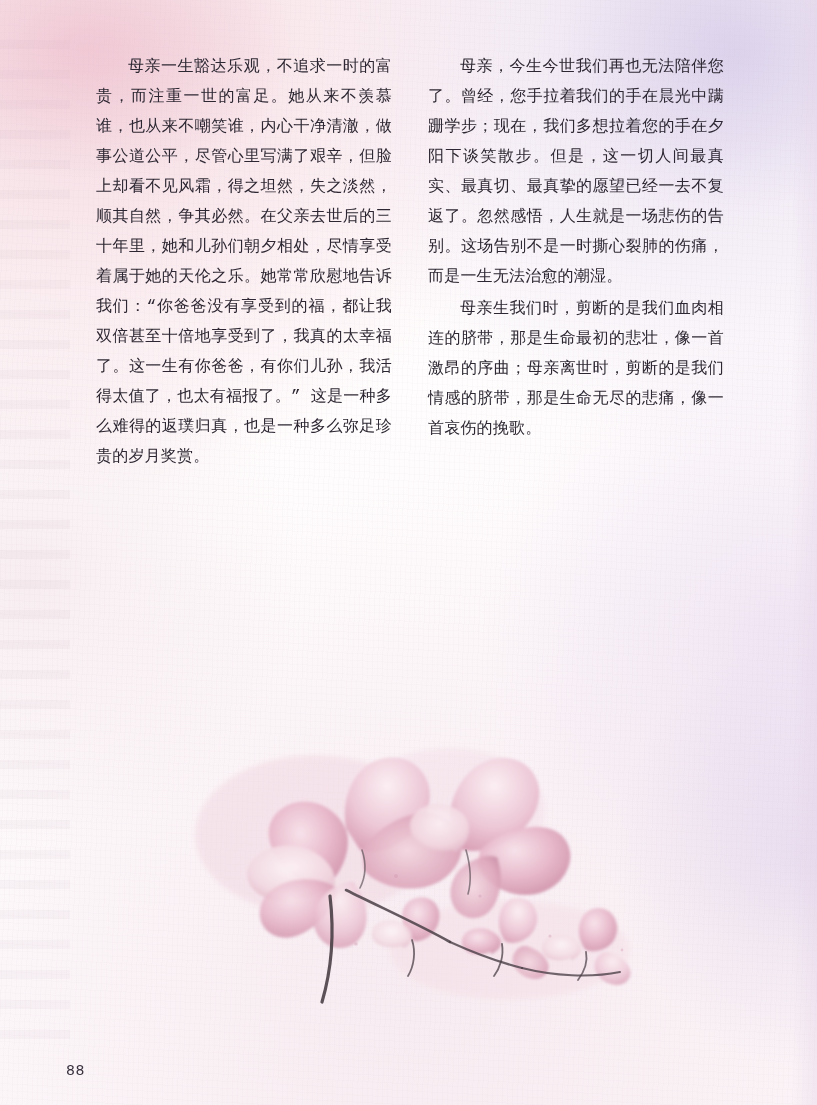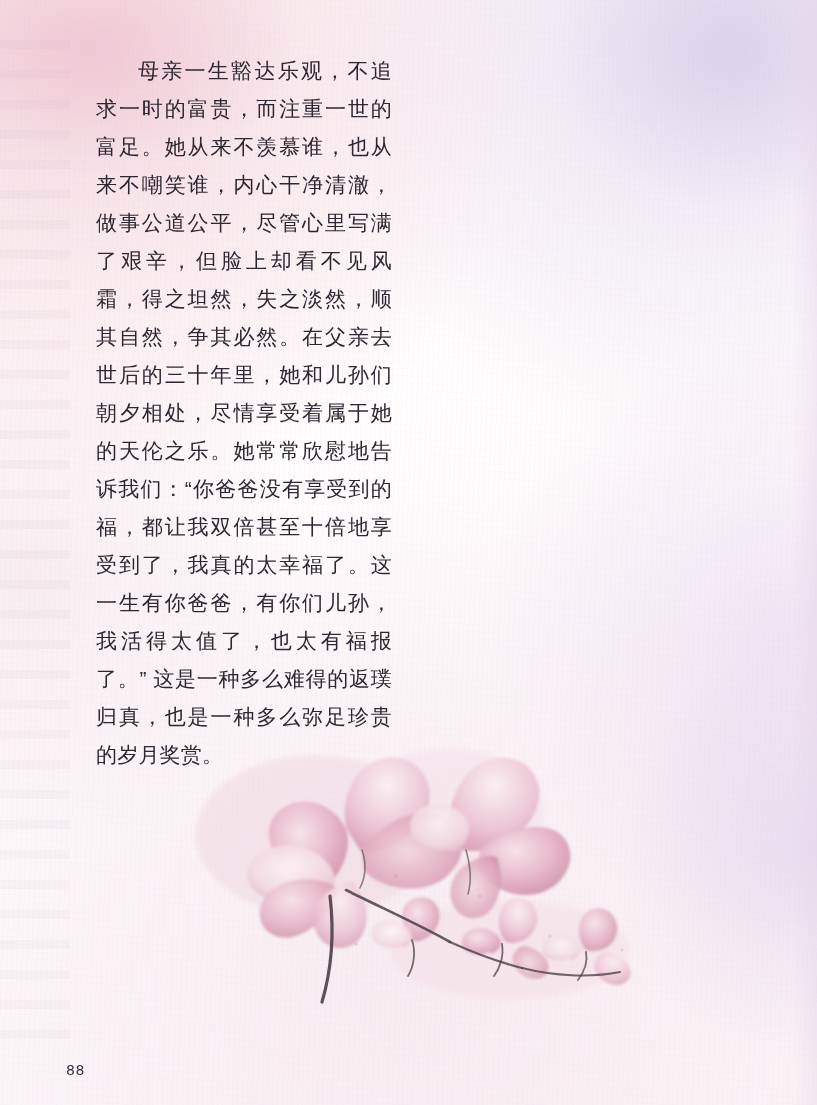--- a/index.html
+++ b/index.html
@@ -83,28 +83,28 @@
     top: 52px;
     width: 628px;
     display: flex;
     gap: 36px;
   }
   .column {
     width: 296px;
   }
   .para {
     margin: 0 0 2px 0;
-    font-size: 21px;
-    line-height: 38px;
+    font-size: 16px;
+    line-height: 30px;
     color: #2c2732;
     text-align: justify;
     text-justify: inter-character;
     letter-spacing: 0.2px;
     text-indent: 2em;
-    font-family: Liberation Sans, sans-serif;
+    font-family: Liberation Mono, monospace;
     font-weight: 500;
   }
 
   
   #illustration {
     position: absolute;
     left: 150px;
     top: 700px;
     width: 540px;
     height: 330px;
@@ -149,20 +149,22 @@
   <div id="corner-tint-br"></div>
   <div id="right-wash"></div>
 
   <div id="columns">
 
     <div class="column">
       <p class="para">母亲一生豁达乐观，不追求一时的富贵，而注重一世的富足。她从来不羡慕谁，也从来不嘲笑谁，内心干净清澈，做事公道公平，尽管心里写满了艰辛，但脸上却看不见风霜，得之坦然，失之淡然，顺其自然，争其必然。在父亲去世后的三十年里，她和儿孙们朝夕相处，尽情享受着属于她的天伦之乐。她常常欣慰地告诉我们：“你爸爸没有享受到的福，都让我双倍甚至十倍地享受到了，我真的太幸福了。这一生有你爸爸，有你们儿孙，我活得太值了，也太有福报了。” 这是一种多么难得的返璞归真，也是一种多么弥足珍贵的岁月奖赏。</p>
     </div>
 
     <div class="column">
+      <p class="para">母亲，今生今世我们再也无法陪伴您了。曾经，您手拉着我们的手在晨光中蹒跚学步；现在，我们多想拉着您的手在夕阳下谈笑散步。但是，这一切人间最真实、最真切、最真挚的愿望已经一去不复返了。忽然感悟，人生就是一场悲伤的告别。这场告别不是一时撕心裂肺的伤痛，而是一生无法治愈的潮湿。</p>
+      <p class="para">母亲生我们时，剪断的是我们血肉相连的脐带，那是生命最初的悲壮，像一首激昂的序曲；母亲离世时，剪断的是我们情感的脐带，那是生命无尽的悲痛，像一首哀伤的挽歌。</p>
     </div>
 
   </div>
 
   <div id="illustration">
     <svg viewBox="0 0 540 330" xmlns="http://www.w3.org/2000/svg">
       <defs>
         <radialGradient id="pet1" cx="40%" cy="35%" r="70%">
           <stop offset="0%" stop-color="#f7e2ea"></stop>
           <stop offset="55%" stop-color="#e7b6c8"></stop>

